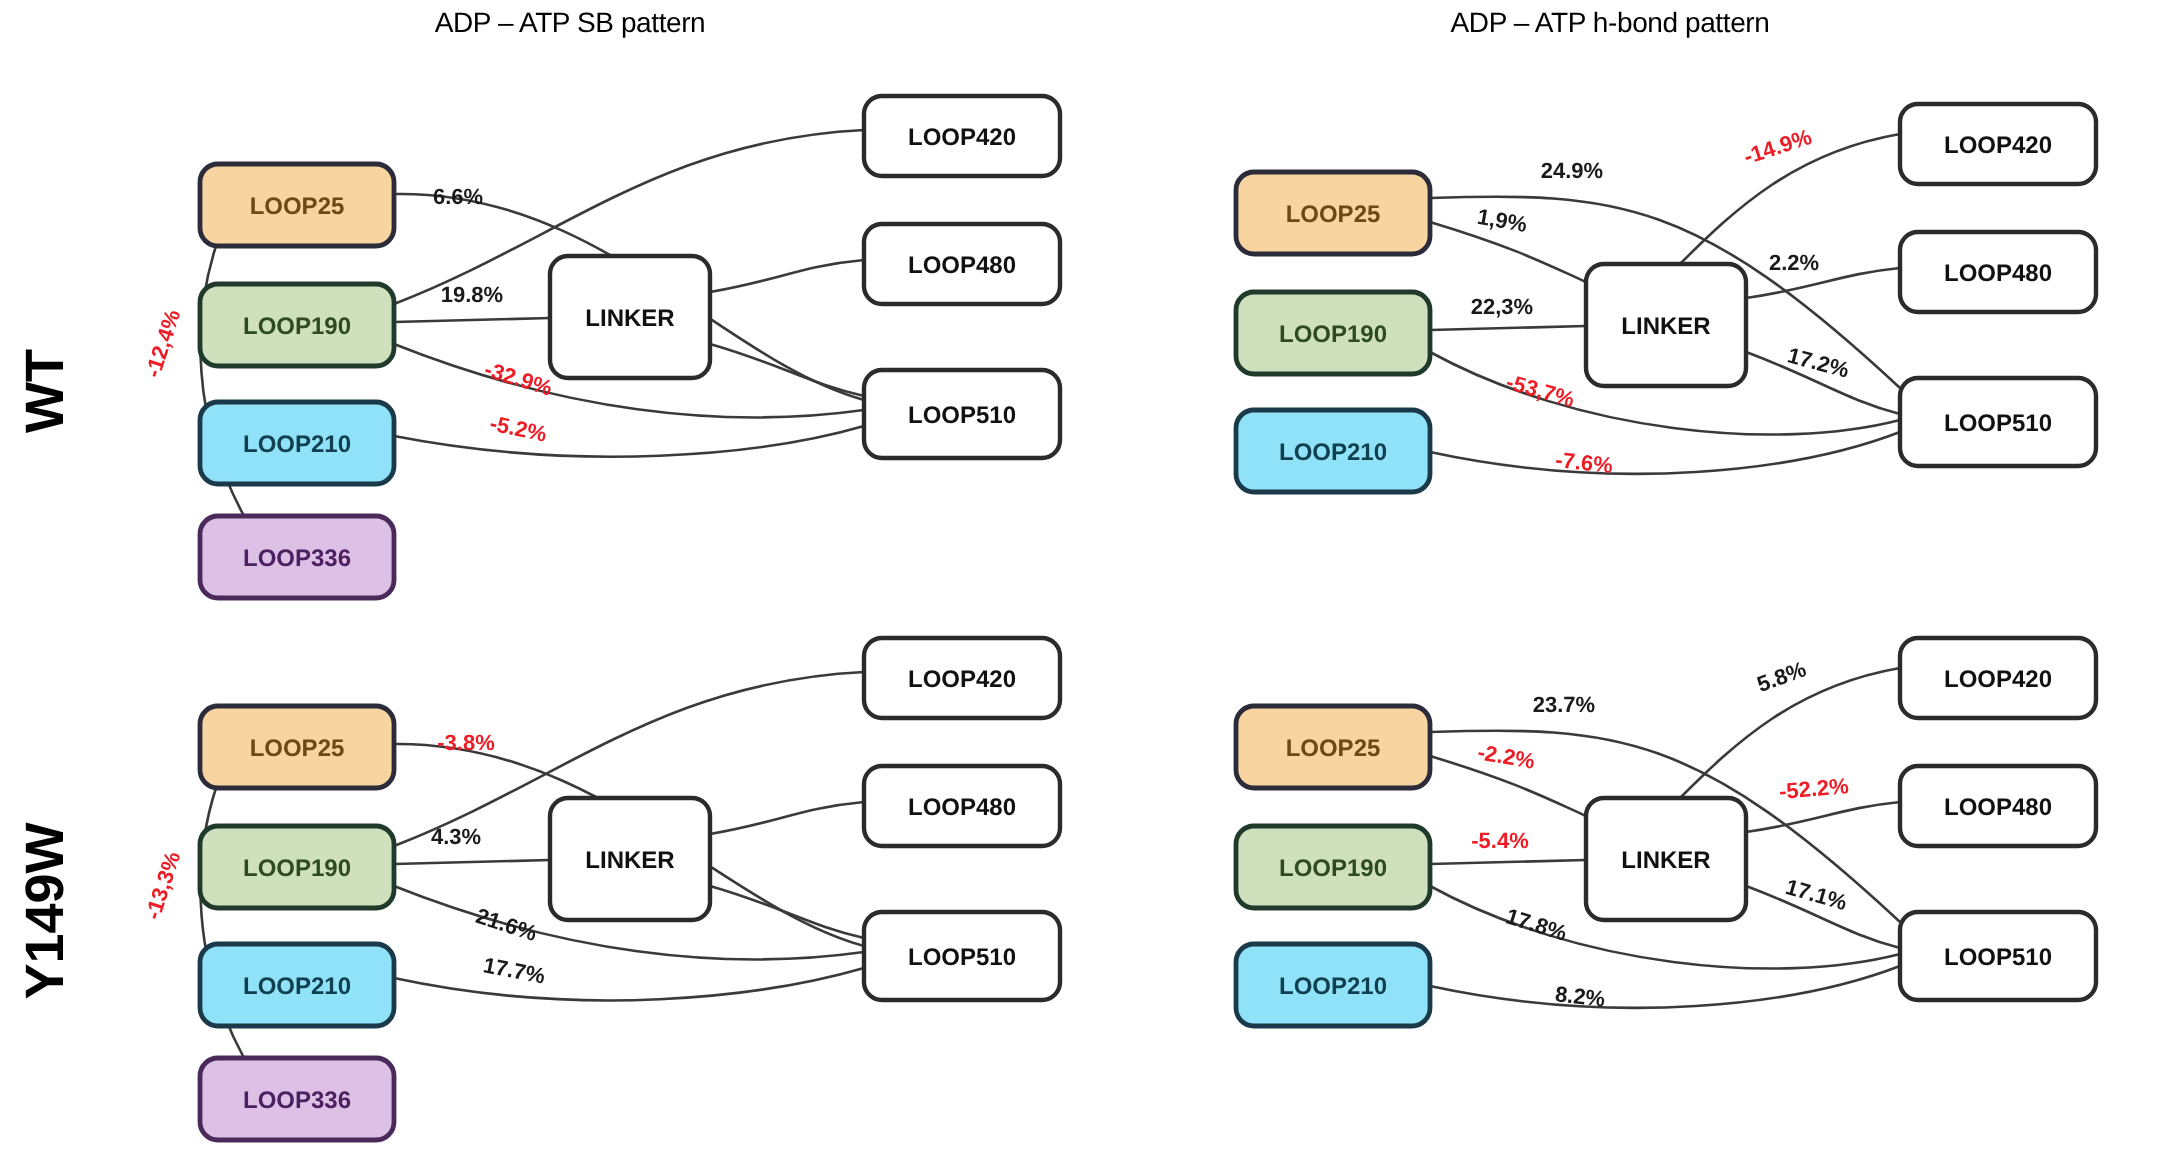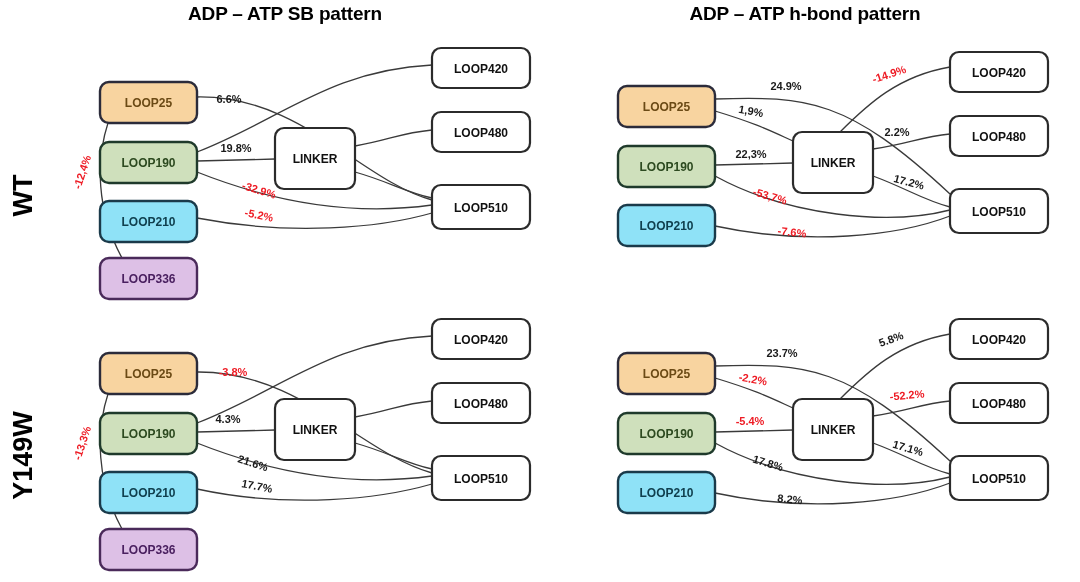--- a/index.html
+++ b/index.html
@@ -13,22 +13,22 @@
     font-family: "Liberation Sans", sans-serif;
     overflow: hidden;
   }
   #root {
     position: relative;
     width: 1080px;
     height: 582px;
   }
   .panel-title {
     position: absolute;
-    font-size: 19px;
-    font-weight: bold;
+    font-size: 14px;
+    font-weight: normal;
     color: #000000;
     letter-spacing: -0.2px;
     white-space: nowrap;
   }
   #title-sb   { left: 0;   top: 3px; width: 570px; text-align: center; }
   #title-hb   { left: 520px; top: 3px; width: 570px; text-align: center; }
 
   .row-label {
     position: absolute;
     font-size: 27px;

